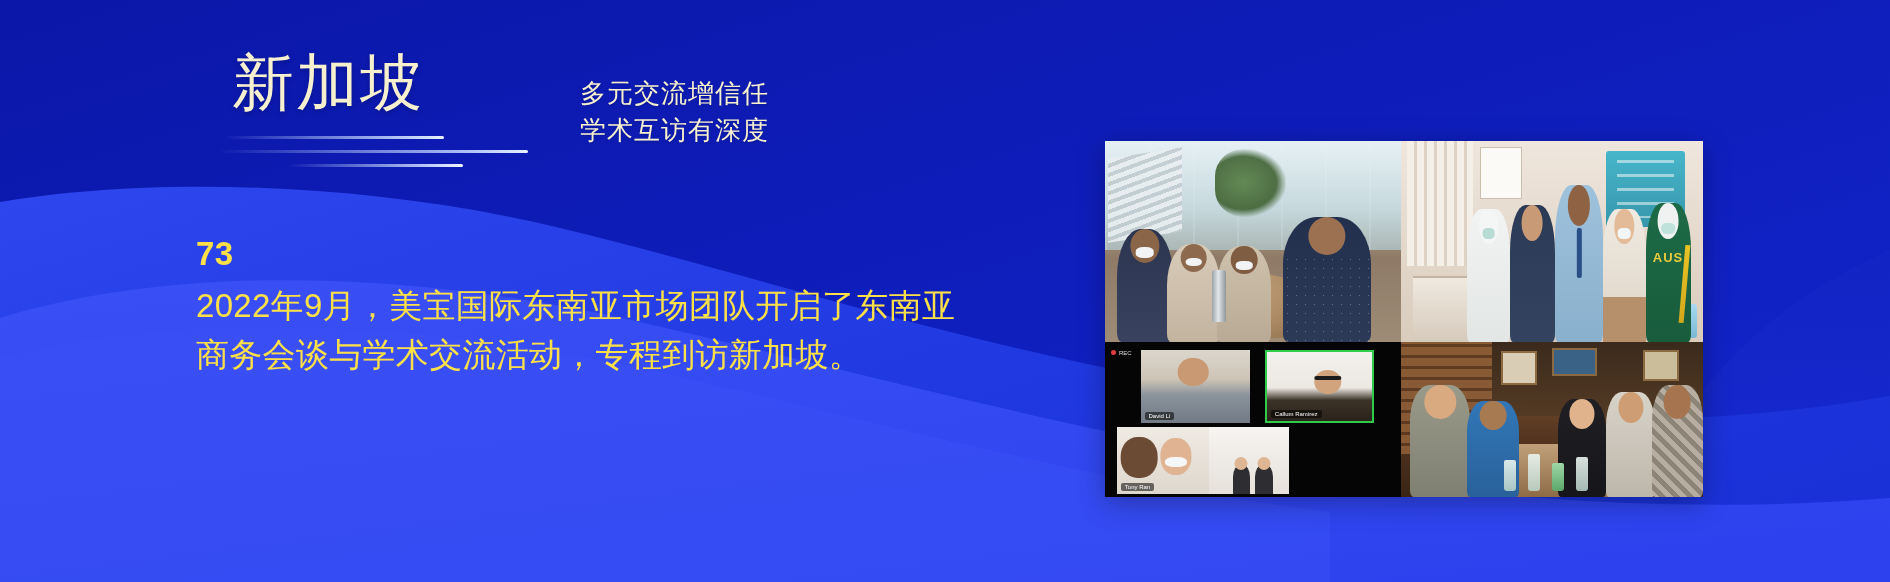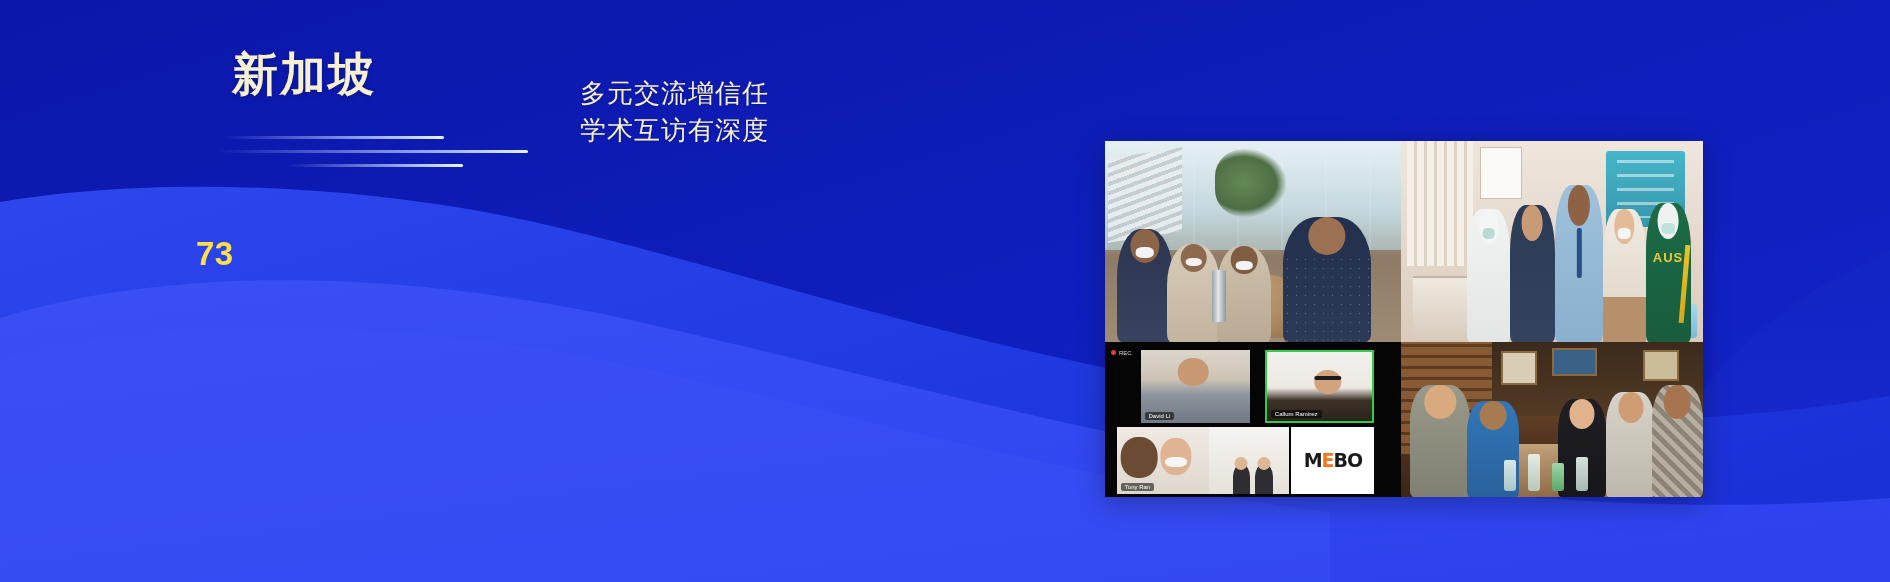--- a/index.html
+++ b/index.html
@@ -24,22 +24,22 @@
   }
 
   
   .heading-block {
     position:absolute;
     left:232px; top:50px;
     width:300px;
     z-index:5;
   }
   .slide-title {
-    font-size:46px;
-    font-weight:bold;
+    font-size:62px;
+    font-weight:normal;
     letter-spacing:2px;
     color:#f6f0cf;
     line-height:1.05;
     text-shadow:0 2px 5px rgba(0,0,0,.22);
     white-space:nowrap;
   }
   .title-rules {
     position:absolute;
     left:218px; top:136px;
     width:330px; height:46px;
@@ -419,20 +419,21 @@
     <div class="rule r3"></div>
   </div>
 
   <div class="tagline">
     <div>多元交流增信任</div>
     <div>学术互访有深度</div>
   </div>
 
   <div class="body-block">
     <div class="body-number">73</div>
+    <div class="body-text">2022年9月，美宝国际东南亚市场团队开启了东南亚商务会谈与学术交流活动，专程到访新加坡。</div>
   </div>
 
   <div class="collage">
 
     <div class="collage-row top">
 
       <div class="photo cafe">
         <div class="glass-wall"></div>
         <div class="stairs"></div>
         <div class="greenery"></div>
@@ -507,23 +508,20 @@
         <div class="tile t3">
           <span class="f1"></span>
             <span class="f2"></span>
             <span class="f2m"></span>
           <span class="nm">Tony Ran</span>
         </div>
         <div class="tile t4">
           <span class="s1"></span>
             <span class="s2"></span>
         </div>
-        <div class="tile t5">
-          <span class="mebo-logo"><span>M</span><span class="e">E</span><span>BO</span></span>
-        </div>
       </div>
 
       <div class="photo dinner">
         <div class="backwall"></div>
         <div class="shelf"></div>
         <div class="frame fr1"></div>
         <div class="frame fr2"></div>
         <div class="frame fr3"></div>
         <div class="table"></div>
         <div class="d d1">

